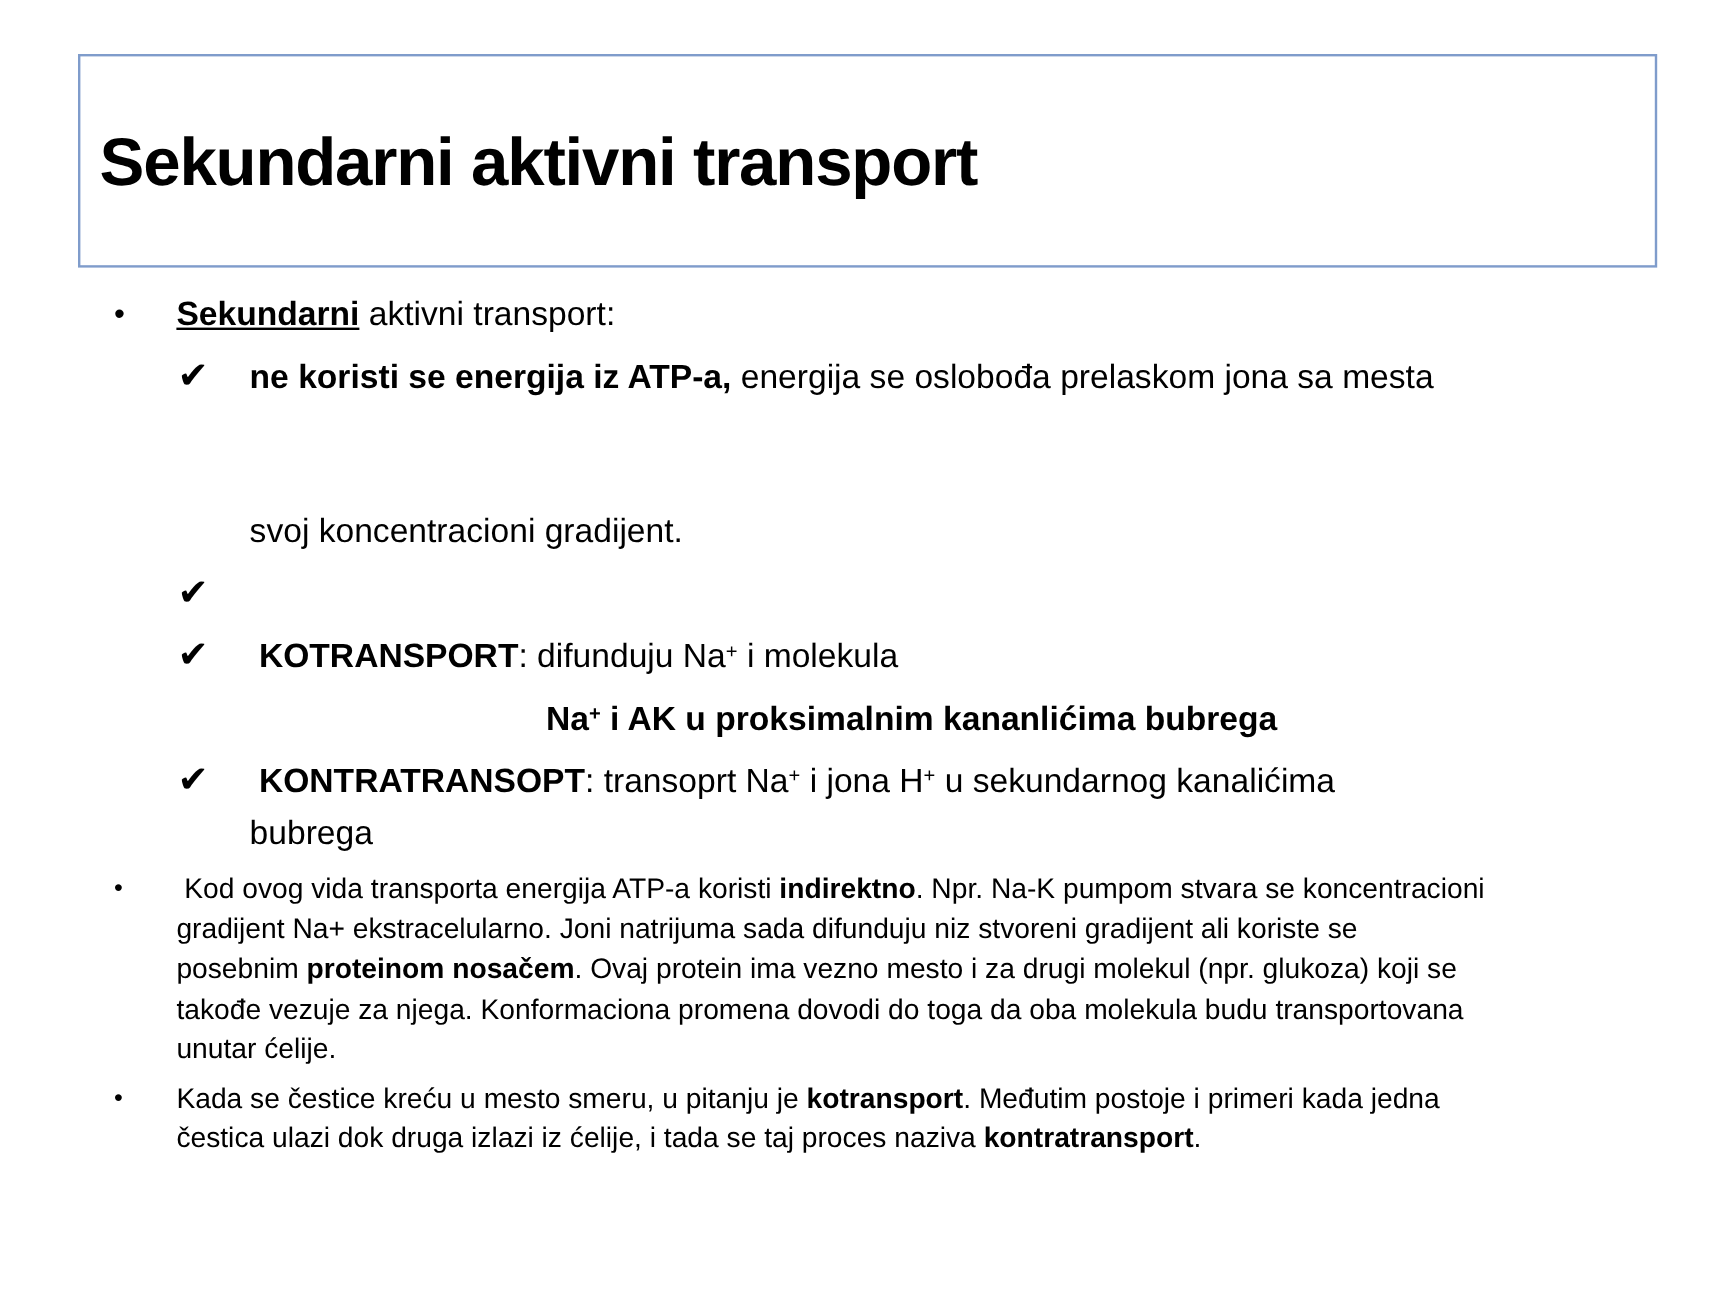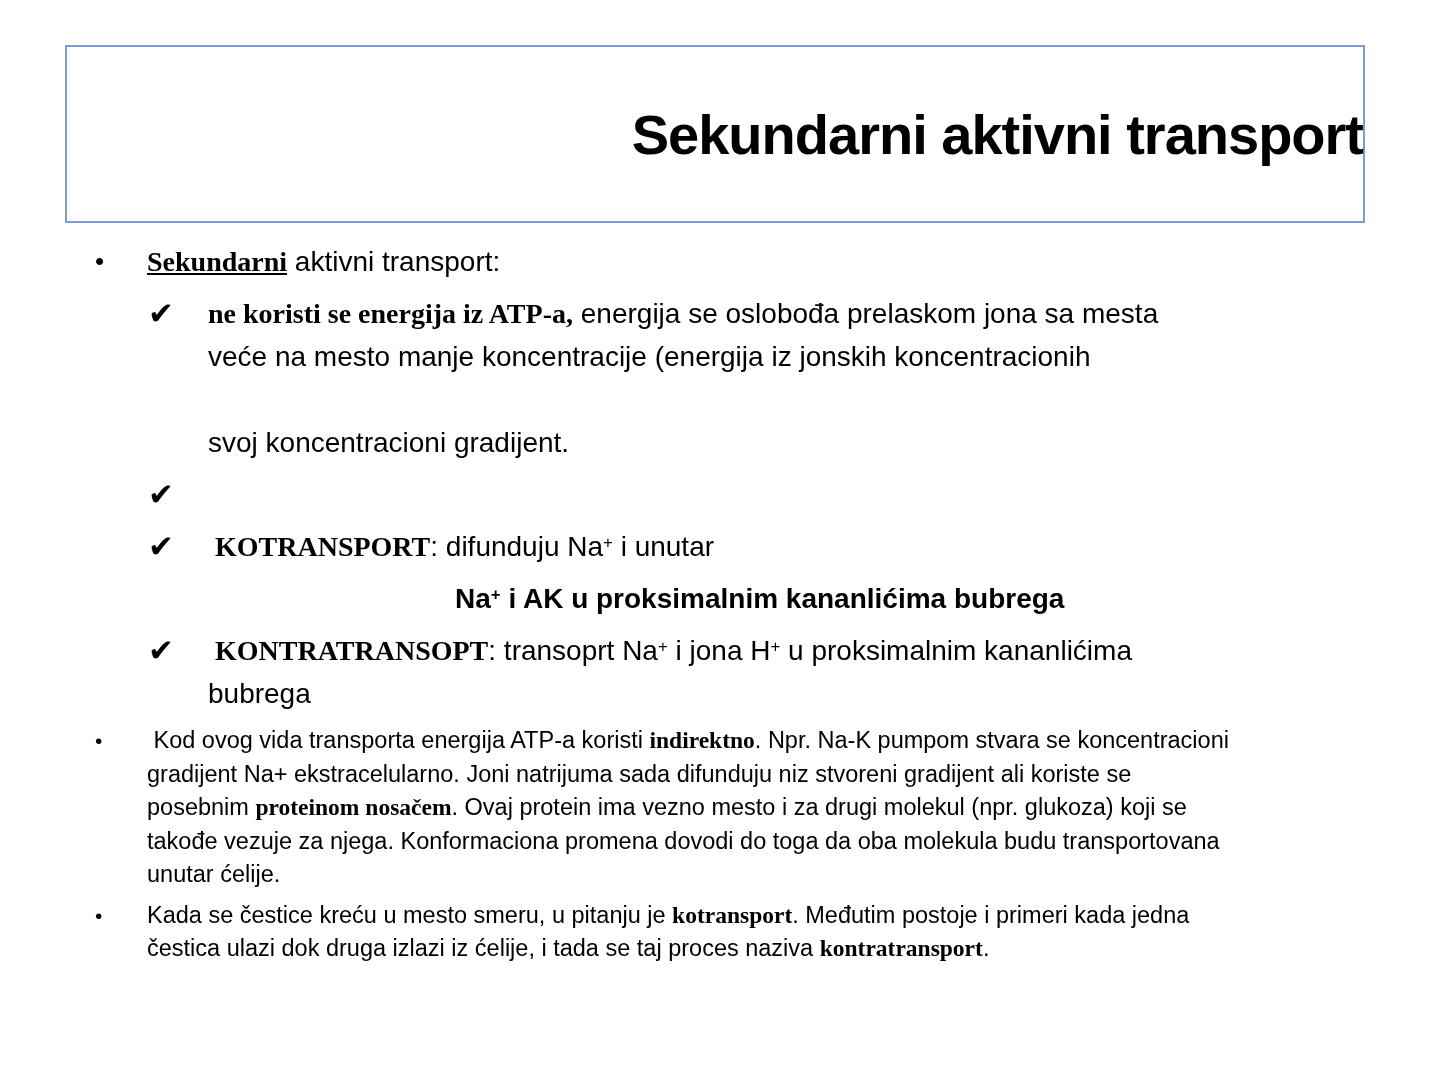--- a/index.html
+++ b/index.html
@@ -23,21 +23,22 @@
   .title-box {
     position: absolute;
     left: 65px;
     top: 45px;
     width: 1296px;
     height: 174px;
     border: 2px solid #7f9ccb;
     background: #ffffff;
     display: flex;
     align-items: center;
-    justify-content: flex-end;
+    justify-content: flex-start;
+    padding-left: 16px;
   }
   .slide-title {
     font-size: 56px;
     font-weight: 700;
     letter-spacing: -1px;
     white-space: nowrap;
   }
   .content {
     position: absolute;
     left: 0;
@@ -70,21 +71,21 @@
     font-family: "DejaVu Sans", sans-serif;
     font-weight: 700;
     font-style: italic;
     font-size: 31px;
   }
   .bullet.lg .marker { font-size: 26px; }
   .bullet.sm .marker { font-size: 21px; }
   .runs {
     white-space: pre-wrap;
   }
-  .runs .b { font-weight: 700; font-family: Liberation Serif, serif; }
+  .runs .b { font-weight: 700; }
   .runs .u { text-decoration: underline; }
   .runs sup {
     font-size: 60%;
     line-height: 0;
     vertical-align: baseline;
     position: relative;
     top: -0.5em;
   }
 </style>
 </head>
@@ -94,35 +95,35 @@
   <div class="title-box">
     <div class="slide-title">Sekundarni aktivni transport</div>
   </div>
   <div class="content">
       <div class="block lg lvl1 bullet">
         <span class="marker">•</span>
         <div class="runs"><span class="b u">Sekundarni</span><span> aktivni transport:</span></div>
       </div>
       <div class="block lg lvl2 check">
         <span class="marker">✔</span>
-        <div class="runs"><span class="b">ne koristi se energija iz ATP-a,</span><span> energija se oslobođa prelaskom jona sa mesta</span><br><span>veće na mesto manje koncentracije (energija iz jonskih koncentracionih</span><br><br><span>svoj koncentracioni gradijent.</span></div>
+        <div class="runs"><span class="b">ne koristi se energija iz ATP-a,</span><span> energija se oslobođa prelaskom jona sa mesta</span><br><br><br><span>svoj koncentracioni gradijent.</span></div>
       </div>
       <div class="block lg lvl2 check">
         <span class="marker">✔</span>
       </div>
       <div class="block lg lvl2 check">
         <span class="marker">✔</span>
-        <div class="runs"><span class="b"> KOTRANSPORT</span><span>: difunduju Na</span><sup>+</sup><span> i unutar</span></div>
+        <div class="runs"><span class="b"> KOTRANSPORT</span><span>: difunduju Na</span><sup>+</sup><span> i molekula</span></div>
       </div>
       <div class="block lg lvl3 plain">
         <div class="runs"><span>Na</span><sup>+</sup><span> i AK u proksimalnim kananlićima bubrega</span></div>
       </div>
       <div class="block lg lvl2 check">
         <span class="marker">✔</span>
-        <div class="runs"><span class="b"> KONTRATRANSOPT</span><span>: transoprt Na</span><sup>+</sup><span> i jona H</span><sup>+</sup><span> u proksimalnim kananlićima</span><br><span>bubrega</span></div>
+        <div class="runs"><span class="b"> KONTRATRANSOPT</span><span>: transoprt Na</span><sup>+</sup><span> i jona H</span><sup>+</sup><span> u sekundarnog kanalićima</span><br><span>bubrega</span></div>
       </div>
       <div class="block sm lvl1 bullet">
         <span class="marker">•</span>
         <div class="runs"><span> Kod ovog vida transporta energija ATP-a koristi </span><span class="b">indirektno</span><span>. Npr. Na-K pumpom stvara se koncentracioni</span><br><span>gradijent Na+ ekstracelularno. Joni natrijuma sada difunduju niz stvoreni gradijent ali koriste se</span><br><span>posebnim </span><span class="b">proteinom nosačem</span><span>. Ovaj protein ima vezno mesto i za drugi molekul (npr. glukoza) koji se</span><br><span>takođe vezuje za njega. Konformaciona promena dovodi do toga da oba molekula budu transportovana</span><br><span>unutar ćelije.</span></div>
       </div>
       <div class="block sm lvl1 bullet">
         <span class="marker">•</span>
         <div class="runs"><span>Kada se čestice kreću u mesto smeru, u pitanju je </span><span class="b">kotransport</span><span>. Međutim postoje i primeri kada jedna</span><br><span>čestica ulazi dok druga izlazi iz ćelije, i tada se taj proces naziva </span><span class="b">kontratransport</span><span>.</span></div>
       </div>
     </div>

